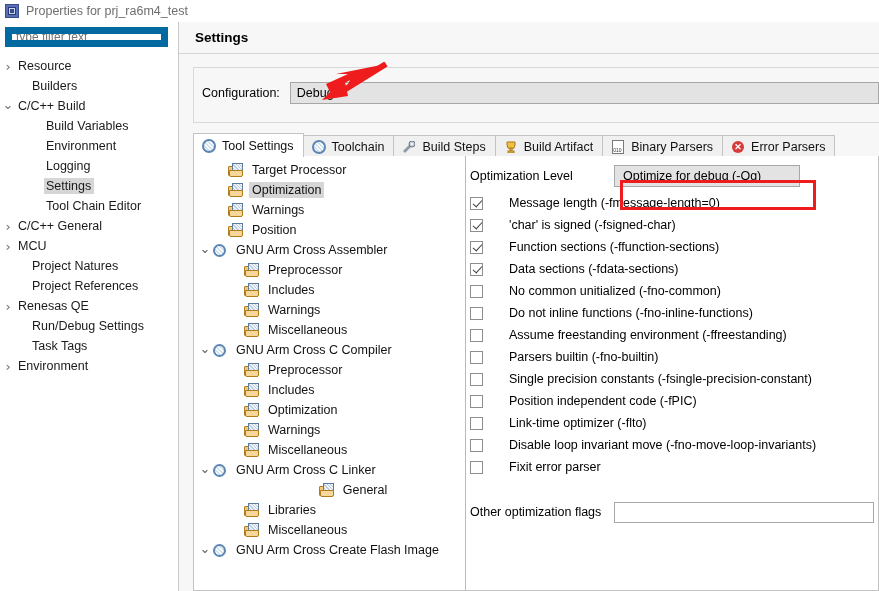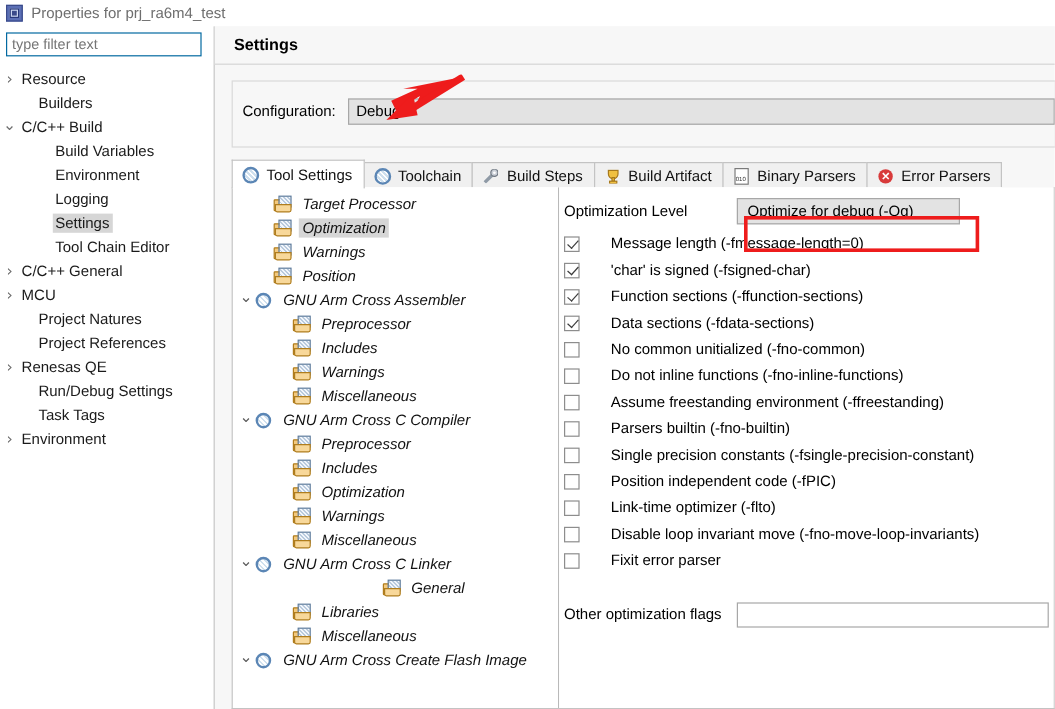--- a/index.html
+++ b/index.html
@@ -70,21 +70,21 @@
     width: 178px;
     flex: 0 0 178px;
     background: #ffffff;
     position: relative;
   }
   #filter-input {
     margin: 5px 4px 0 5px;
     width: 163px;
     height: 20px;
     box-sizing: border-box;
-    border: 1px solid #0369a1;
+    border: 7px solid #0369a1;
     font-family: "Liberation Sans", sans-serif;
     font-size: 12px;
     color: #1d4ed8;
     padding: 0 4px;
     background: #ffffff;
     outline: none;
   }
   #tree-nav {
     margin-top: 9px;
   }
@@ -275,21 +275,20 @@
     overflow: hidden;
   }
   #tool-tree {
     width: 272px;
     flex: 0 0 272px;
     border-right: 1px solid #b9b9b9;
     background: #ffffff;
     padding-top: 4px;
     box-sizing: border-box;
     overflow: hidden;
-    font-style: italic;
   }
   .tt-row {
     height: 20px;
     display: flex;
     align-items: center;
     font-size: 12.5px;
     color: #111;
     white-space: nowrap;
     cursor: default;
   }

